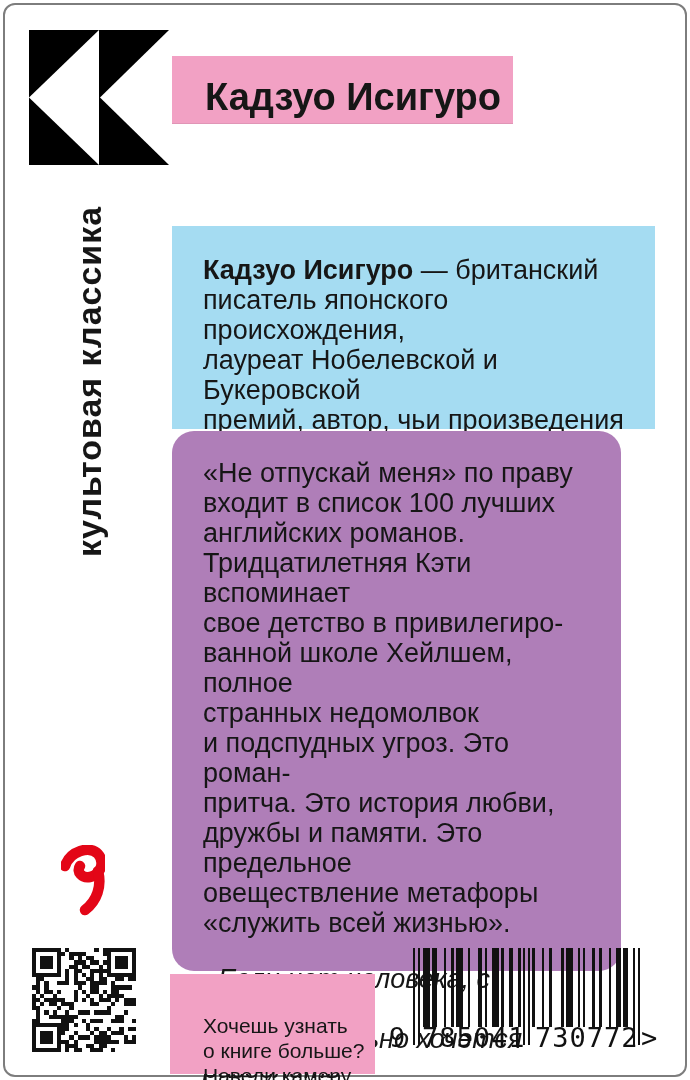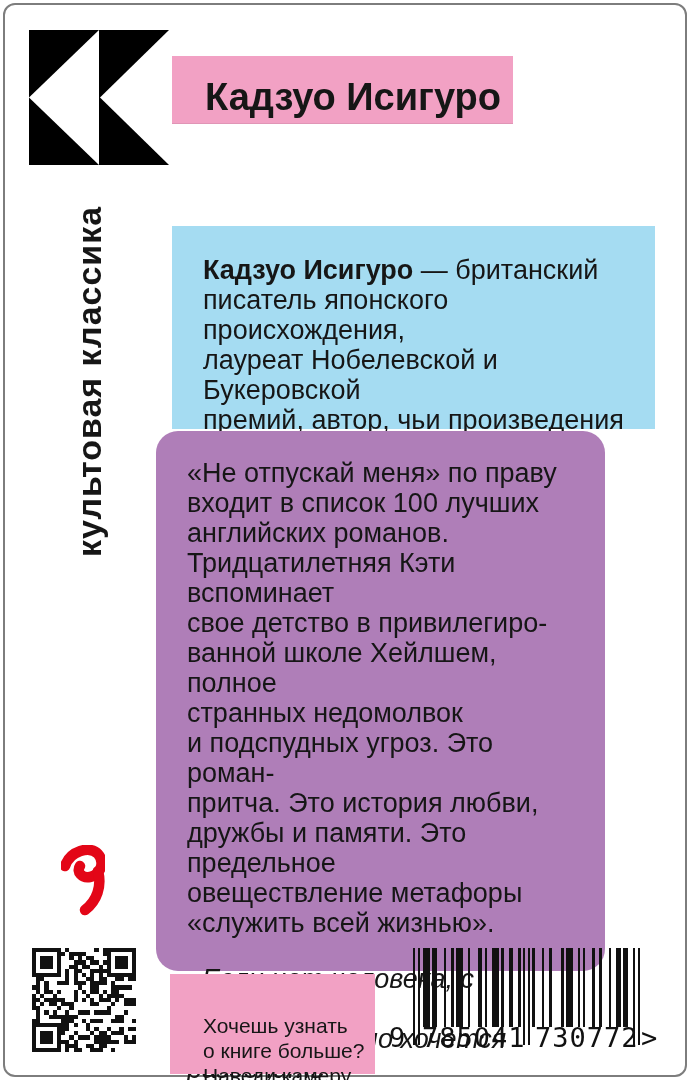--- a/index.html
+++ b/index.html
@@ -31,21 +31,21 @@
     left:172px; top:98px; width:378px; height:100px;
     background:var(--pink); padding:4px 0 0 33px;
     font-size:38px; font-weight:bold; line-height:1.05;
   }
   .bio {
     left:172px; top:200px; width:483px; height:203px;
     background:var(--blue); padding:29px 20px 0 31px;
     font-size:27px; line-height:30px; white-space:pre-line;
   }
   .desc {
-    left:156px; top:405px; width:449px; height:540px;
+    left:172px; top:405px; width:449px; height:540px;
     background:var(--purple); padding:27px 18px 0 31px;
     font-size:27px; line-height:30px;border-radius:22px;
   }
   .desc p { margin:0; white-space:pre-line; }
   .desc .quote { margin-top:26px; font-style:italic; }
   .eksmo { position:absolute; left:61px; top:845px; }
   .qr { position:absolute; left:32px; top:948px; }
   .qr-hint {
     left:170px; top:948px; width:205px; height:100px;
     background:var(--pink); padding:14px 4px 0 33px;

